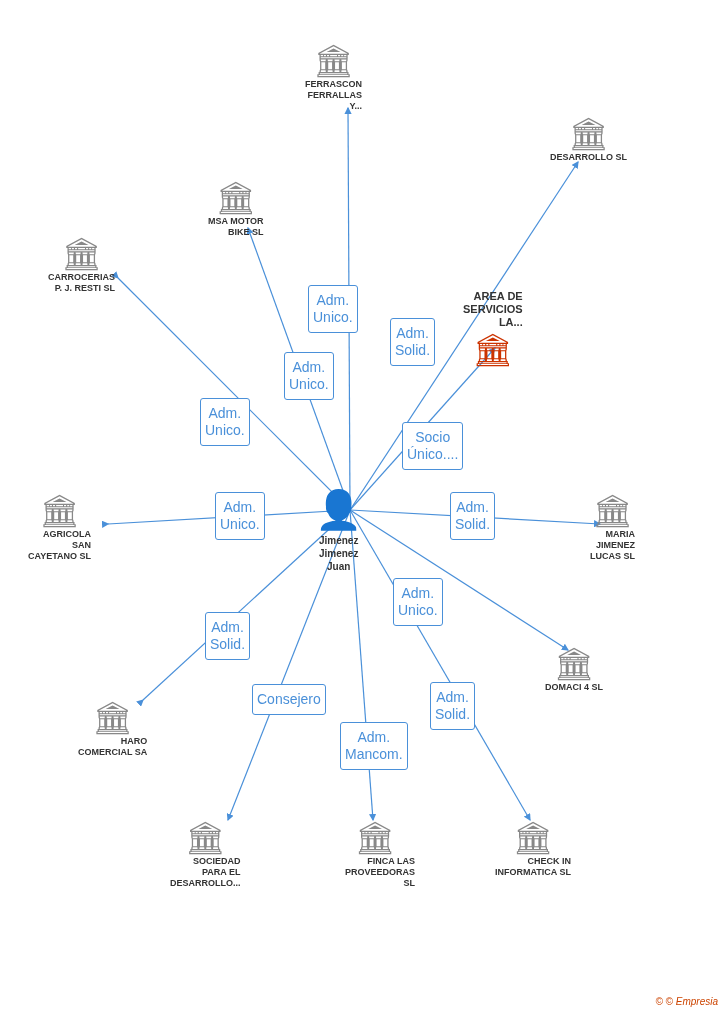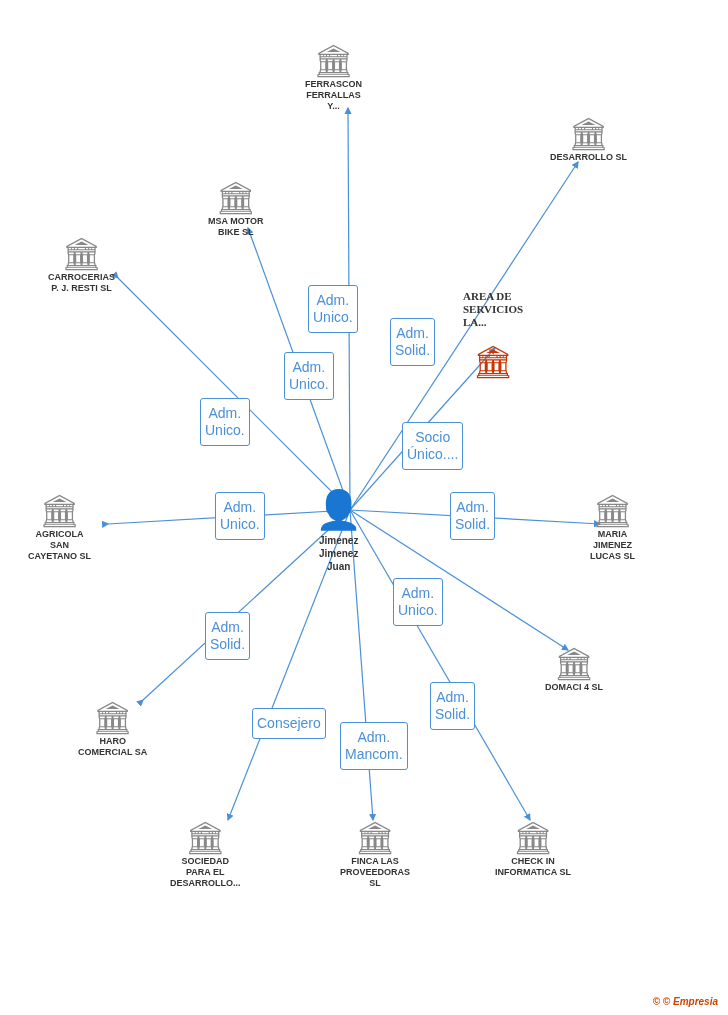--- a/index.html
+++ b/index.html
@@ -33,21 +33,21 @@
     }
     .building-icon {
       font-size: 32px;
       line-height: 1;
     }
     .building-icon.gray { color: #888; }
     .building-icon.red { color: #cc3300; }
     .node-label {
       font-size: 9px;
       color: #333;
-      text-align: center;
+      text-align: right;
       margin-top: 2px;
       line-height: 1.2;
       max-width: 80px;
       font-weight: bold;
     }
     .center-node {
       position: absolute;
       display: flex;
       flex-direction: column;
       align-items: center;
@@ -73,21 +73,20 @@
       line-height: 1.2;
       white-space: nowrap;
     }
     .copyright {
       position: absolute;
       bottom: 8px;
       right: 10px;
       font-size: 10px;
       color: #888;
       font-style: italic;
-      font-weight: bold;
     }
     .copyright span { color: #cc4400; }
   </style>
 </head>
 <body>
 
 <div id="graph-container">
   <svg id="connections">
 
     <line x1="350" y1="510" x2="348" y2="108" stroke="#4a90d9" stroke-width="1.2" marker-end="url(#arrow)"></line>
@@ -143,21 +142,21 @@
     <div class="building-icon gray">🏛</div>
     <div class="node-label">MSA MOTOR<br>BIKE SL</div>
   </div>
 
   <div class="node" style="left:48px; top:238px;">
     <div class="building-icon gray">🏛</div>
     <div class="node-label">CARROCERIAS<br>P. J. RESTI SL</div>
   </div>
 
   <div class="node" style="left:463px; top:290px;">
-    <div style="font-size:11px; font-weight:bold; color:#333; margin-bottom:16px; text-align:left; line-height:1.2;font-family:Liberation Serif, serif;">AREA DE<br>SERVICIOS<br>LA...</div>
+    <div style="font-size:11px; font-weight:bold; color:#333; margin-bottom:4px; text-align:right; line-height:1.2;">AREA DE<br>SERVICIOS<br>LA...</div>
     <div class="building-icon red">🏛</div>
   </div>
 
   <div class="node" style="left:28px; top:495px;">
     <div class="building-icon gray">🏛</div>
     <div class="node-label">AGRICOLA<br>SAN<br>CAYETANO SL</div>
   </div>
 
   <div class="node" style="left:590px; top:495px;">
     <div class="building-icon gray">🏛</div>
@@ -192,20 +191,20 @@
   <div class="role-badge" style="left:308px; top:285px;">Adm.<br>Unico.</div>
   <div class="role-badge" style="left:390px; top:318px;">Adm.<br>Solid.</div>
   <div class="role-badge" style="left:284px; top:352px;">Adm.<br>Unico.</div>
   <div class="role-badge" style="left:200px; top:398px;">Adm.<br>Unico.</div>
   <div class="role-badge" style="left:402px; top:422px;text-align:center;">Socio<br>Único....</div>
   <div class="role-badge" style="left:215px; top:492px;">Adm.<br>Unico.</div>
   <div class="role-badge" style="left:450px; top:492px;">Adm.<br>Solid.</div>
   <div class="role-badge" style="left:393px; top:578px;">Adm.<br>Unico.</div>
   <div class="role-badge" style="left:205px; top:612px;">Adm.<br>Solid.</div>
   <div class="role-badge" style="left:430px; top:682px;">Adm.<br>Solid.</div>
-  <div class="role-badge" style="left:252px; top:708px;">Consejero</div>
+  <div class="role-badge" style="left:252px; top:684px;">Consejero</div>
   <div class="role-badge" style="left:340px; top:722px;">Adm.<br>Mancom.</div>
 
   <div class="copyright">
     <span>©</span>
     <span>© Empresia</span>
   </div>
 </div>
 
 </body></html>

